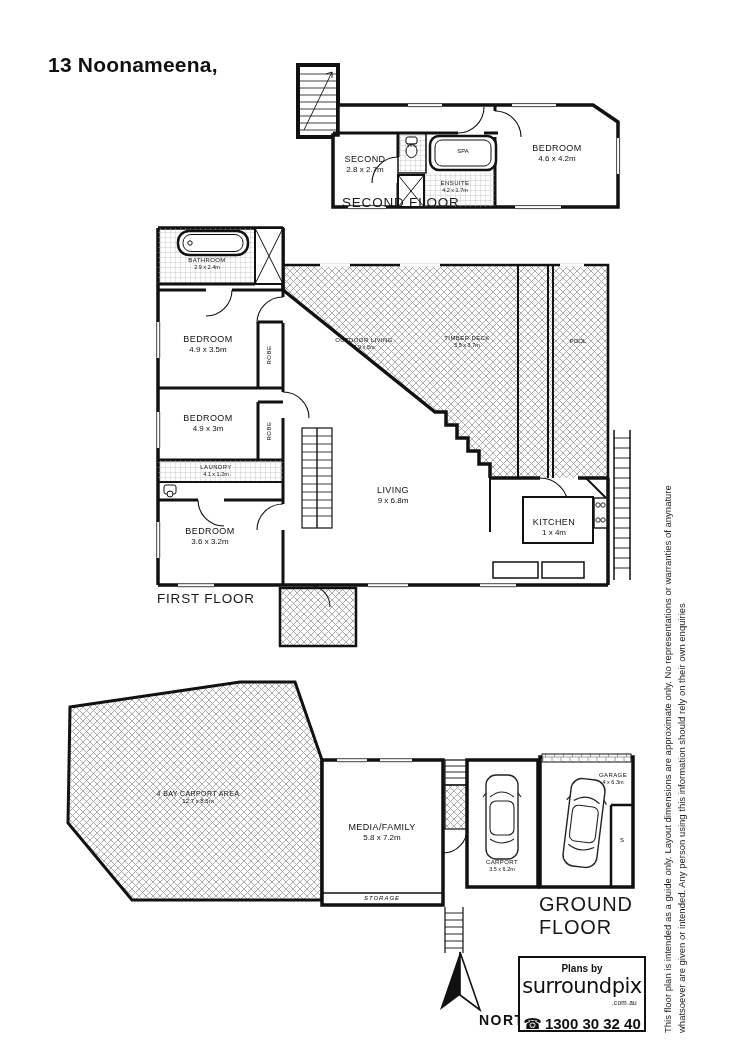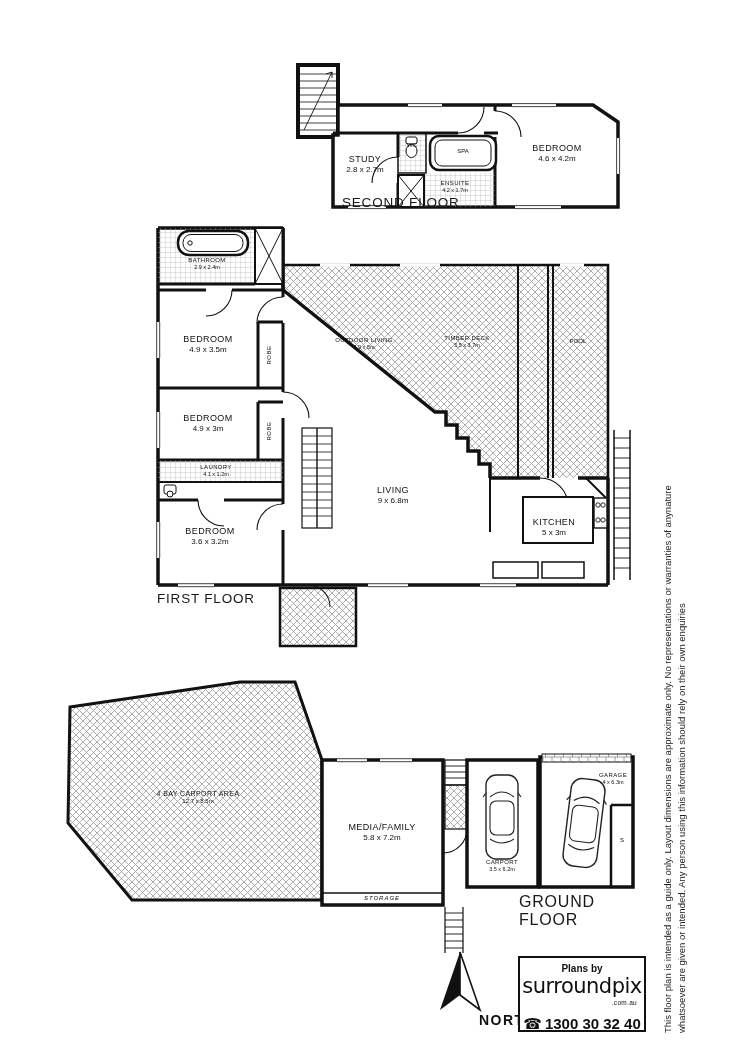--- a/index.html
+++ b/index.html
@@ -28,20 +28,21 @@
   .north-label{position:absolute;left:431px;top:1012px;font-size:14px;font-weight:bold;letter-spacing:1.5px;padding-left:48px;}
   .disclaimer{position:absolute;left:661px;top:1033px;width:588px;transform:rotate(-90deg);
               transform-origin:0 0;font-size:9.5px;line-height:13.5px;color:#222;}
 </style>
 </head>
 <body>
 
 <div class="page">
 
   <div class="title">
+    <div>13 Noonameena,</div>
   </div>
 
   <div class="floor" style="left:290px;top:60px;width:345px;height:175px;">
     <svg width="345" height="175" viewBox="0 0 345 175">
       <defs>
         <pattern id="tile-a" width="5" height="5" patternUnits="userSpaceOnUse">
           <path d="M5 0 H0 V5" fill="none" stroke="#b5b5b5" stroke-width="0.7"></path>
         </pattern>
       </defs>
 
@@ -87,21 +88,21 @@
           <path d="M222 43.6 H266 M222 46.6 H266" stroke="#111" stroke-width="0.8"></path>
         <rect x="325.2" y="78" width="5.6" height="36" fill="#fff"></rect>
           <path d="M326.6 78 V114 M329.6 78 V114" stroke="#111" stroke-width="0.8"></path>
         <rect x="225" y="144.2" width="46" height="5.6" fill="#fff"></rect>
           <path d="M225 145.6 H271 M225 148.6 H271" stroke="#111" stroke-width="0.8"></path>
         <rect x="58" y="144.2" width="38" height="5.6" fill="#fff"></rect>
           <path d="M58 145.6 H96 M58 148.6 H96" stroke="#111" stroke-width="0.8"></path>
       </g>
     </svg>
     <div class="lbl" style="left:75px;top:104px;">
-      <div class="room-name">STUDY</div>
+      <div class="room-name">SECOND</div>
       <div class="room-dims">2.8 x 2.7m</div>
     </div>
     <div class="lbl" style="left:267px;top:93px;">
       <div class="room-name">BEDROOM</div>
       <div class="room-dims">4.6 x 4.2m</div>
     </div>
     <div class="lbl t6" style="left:165px;top:127px;">
       <div class="room-name">ENSUITE</div>
       <div class="room-dims">4.2 x 1.7m</div>
     </div>
@@ -234,21 +235,21 @@
       <div class="room-dims">3.6 x 3.2m</div>
     </div>
     <div class="lbl vert" style="left:120px;top:133px;">ROBE</div>
     <div class="lbl vert" style="left:120px;top:209px;">ROBE</div>
     <div class="lbl" style="left:243px;top:273px;">
       <div class="room-name">LIVING</div>
       <div class="room-dims">9 x 6.8m</div>
     </div>
     <div class="lbl" style="left:404px;top:305px;">
       <div class="room-name">KITCHEN</div>
-      <div class="room-dims">5 x 3m</div>
+      <div class="room-dims">1 x 4m</div>
     </div>
     <div class="lbl t6" style="left:214px;top:122px;">
       <div class="room-name">OUTDOOR LIVING</div>
       <div class="room-dims">6.9 x 5m</div>
     </div>
     <div class="lbl t6" style="left:317px;top:120px;">
       <div class="room-name">TIMBER DECK</div>
       <div class="room-dims">5.5 x 3.7m</div>
     </div>
     <div class="lbl tiny" style="left:428px;top:120px;">POOL</div>
@@ -319,21 +320,21 @@
     <div class="lbl storage-lbl" style="left:327px;top:234px;">STORAGE</div>
     <div class="lbl t6" style="left:447px;top:201px;">
       <div class="room-name">CARPORT</div>
       <div class="room-dims">3.5 x 6.2m</div>
     </div>
     <div class="lbl t6" style="left:558px;top:114px;">
       <div class="room-name">GARAGE</div>
       <div class="room-dims">4 x 6.3m</div>
     </div>
     <div class="lbl tiny" style="left:567px;top:176px;">S</div>
-    <div class="floor-label" style="left:464px;top:228px;font-size:16px;">GROUND FLOOR</div>
+    <div class="floor-label" style="left:484px;top:228px;font-size:20px;">GROUND FLOOR</div>
   </div>
 
   <div class="abs" style="left:420px;top:948px;width:80px;height:80px;">
     <svg width="80" height="80" viewBox="0 0 80 80">
       <path d="M40 4 L20 62 L40 47 Z" fill="#111"></path>
       <path d="M40 4 L60 62 L40 47 Z" fill="#fff" stroke="#111" stroke-width="1.6"></path>
     </svg>
   </div>
   <div class="north-label">NORTH</div>
 

